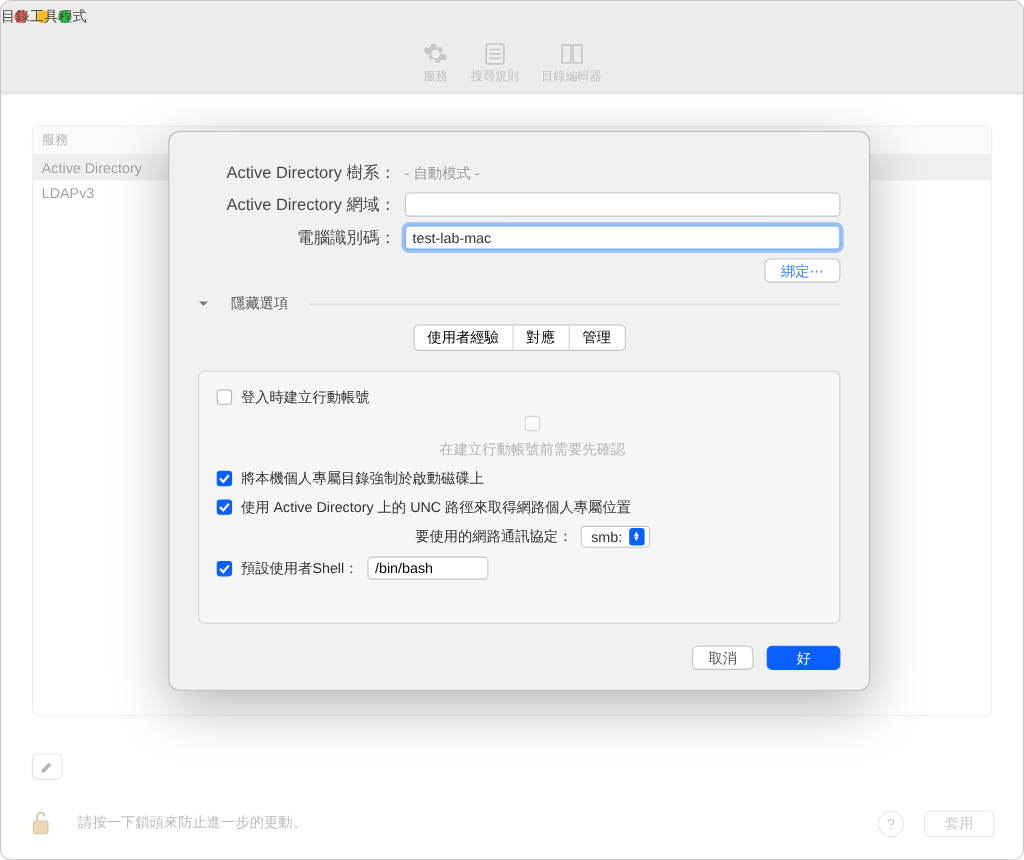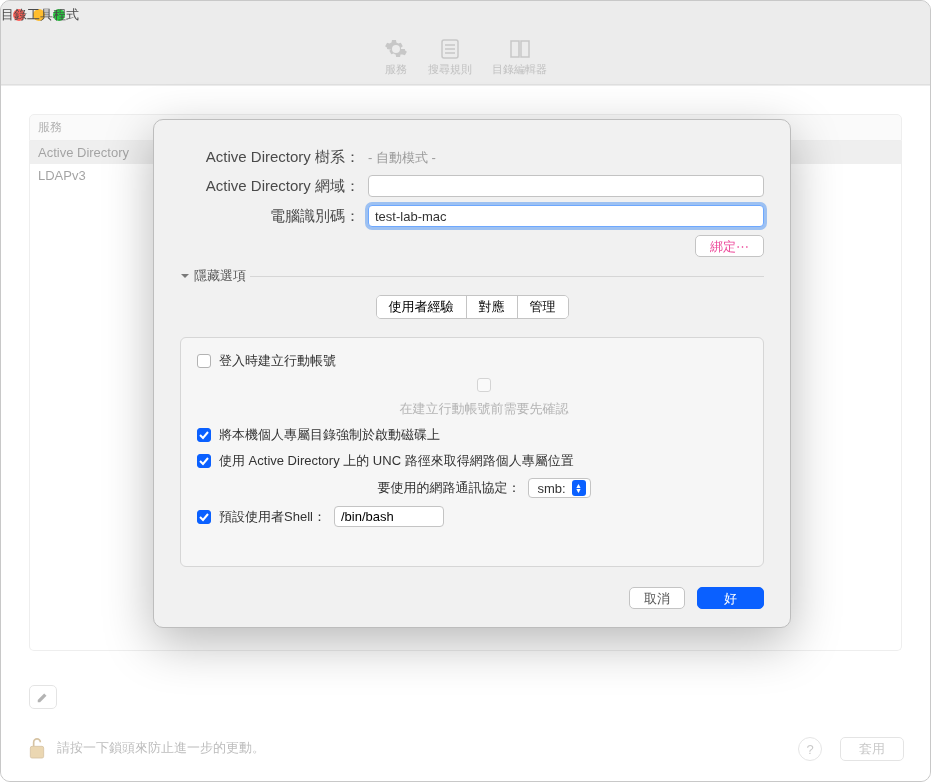--- a/index.html
+++ b/index.html
@@ -67,21 +67,21 @@
 .svc-item { padding:4px 8px; font-size:13px; color:#333; }
 .svc-item.sel { background:#dcdcdc; }
 .edit-btn {
   position:absolute; left:28px; bottom:12px; width:28px; height:24px;
   border:1px solid #c4c4c4; border-radius:5px; background:#fff;
   display:flex; align-items:center; justify-content:center;
 }
 .edit-btn svg{width:14px;height:14px;fill:#555;}
 .lockrow {
   position:absolute; bottom:20px; left:26px; right:26px;
-  display:flex; align-items:center; gap:10px; color:#6a6a6a; font-size:13px;
+  display:flex; align-items:center; gap:24px; color:#6a6a6a; font-size:13px;
 }
 .lockrow svg{width:20px;height:26px;}
 .apply-btn, .help-btn {
   position:absolute; bottom:20px;
   border:1px solid #c4c4c4; border-radius:5px; background:#fff;
   height:24px; font-size:13px; color:#888;
   display:flex; align-items:center; justify-content:center;
 }
 .help-btn { right:108px; width:24px; border-radius:50%; }
 .apply-btn { right:26px; width:64px; }
@@ -103,22 +103,22 @@
   flex:1; height:22px; border:1px solid #c3c3c3; border-radius:4px;
   background:#fff; padding:4px 6px; font-size:13px; color:#333;
 }
 .forminput.focused{ box-shadow:0 0 0 3px rgba(0,103,244,0.35); border-color:#6ea8fe;}
 .static-val { color:#9a9a9a; font-size:13px; }
 .bindrow { display:flex; justify-content:flex-end; margin-top:2px; margin-bottom:10px;}
 .btn {
   border:1px solid #c4c4c4; border-radius:5px; background:#fff;
   padding:2px 14px; font-size:13px; color:#555; height:22px;
 }
-.btn.disabled{ color:#ec4899; }
-.collapse-row{ display:flex; align-items:center; gap:4px; color:#555; margin:6px 0 10px 0;}
+.btn.disabled{ color:#3b82f6; }
+.collapse-row{ display:flex; align-items:center; gap:20px; color:#555; margin:6px 0 10px 0;}
 .collapse-row svg{width:10px;height:10px;fill:#7a7a7a;}
 .hr{flex:1;height:1px;background:#d6d6d6;}
 .seg { display:flex; justify-content:center; margin-bottom:18px;align-items:center;}
 .seggrp { display:flex; border:1px solid #c4c4c4; border-radius:5px; overflow:hidden;}
 .segbtn { padding:2px 12px; font-size:13px; background:#fff; border-right:1px solid #c4c4c4;}
 .segbtn:last-child{border-right:none;}
 .segbtn.active{ background:#fff; font-weight:500;}
 .optpanel {
   border:1px solid #d6d6d6; border-radius:6px; background:#f6f6f6;
   padding:14px 16px 16px 16px; min-height:230px;

